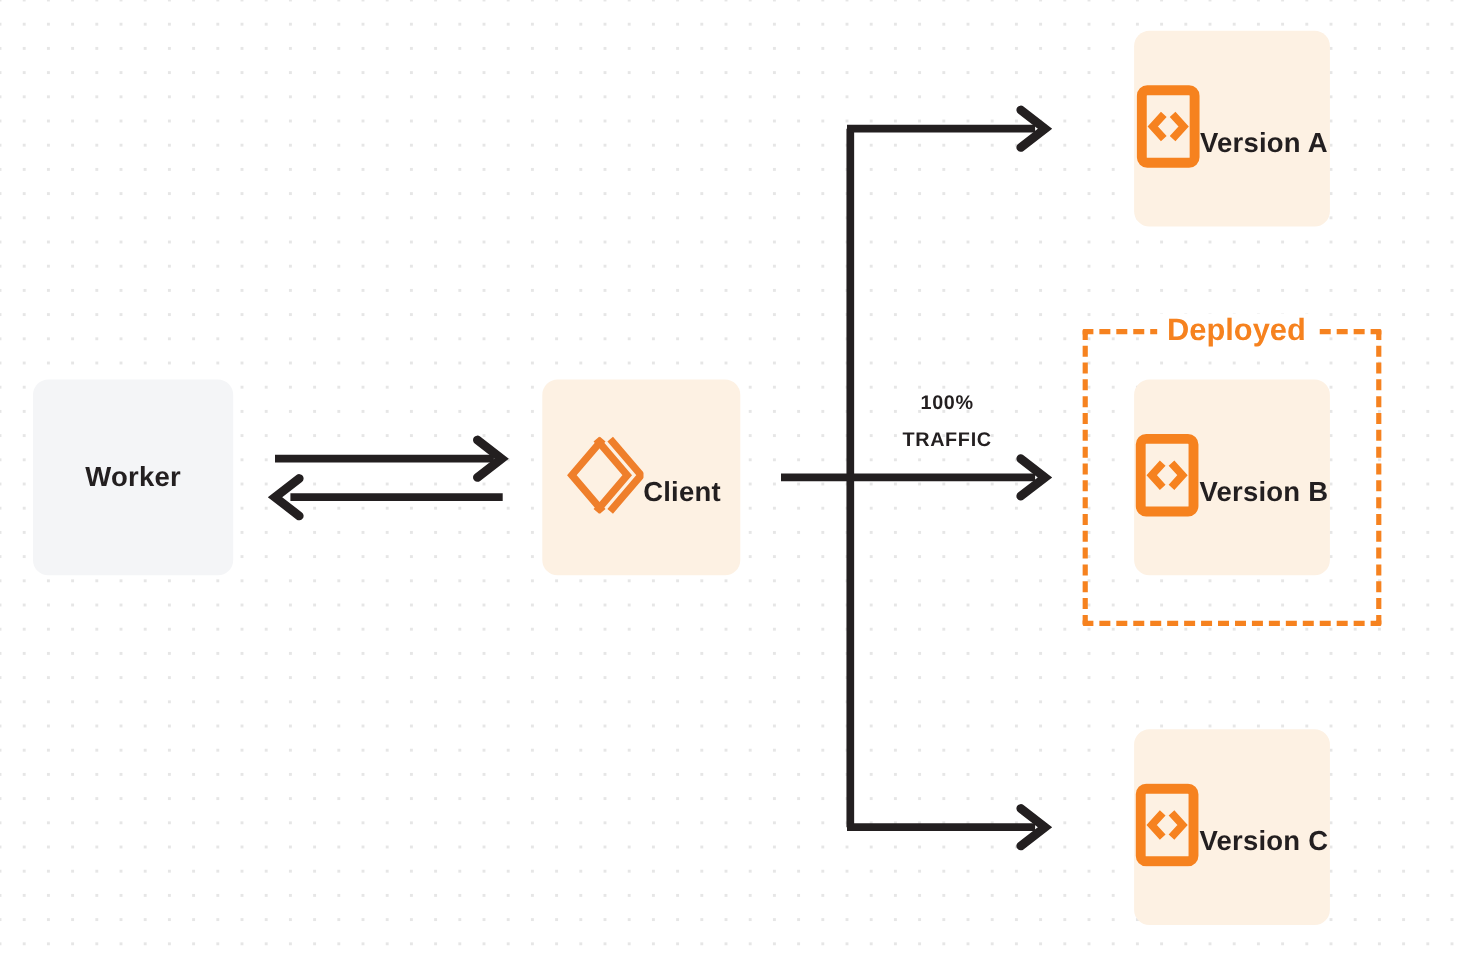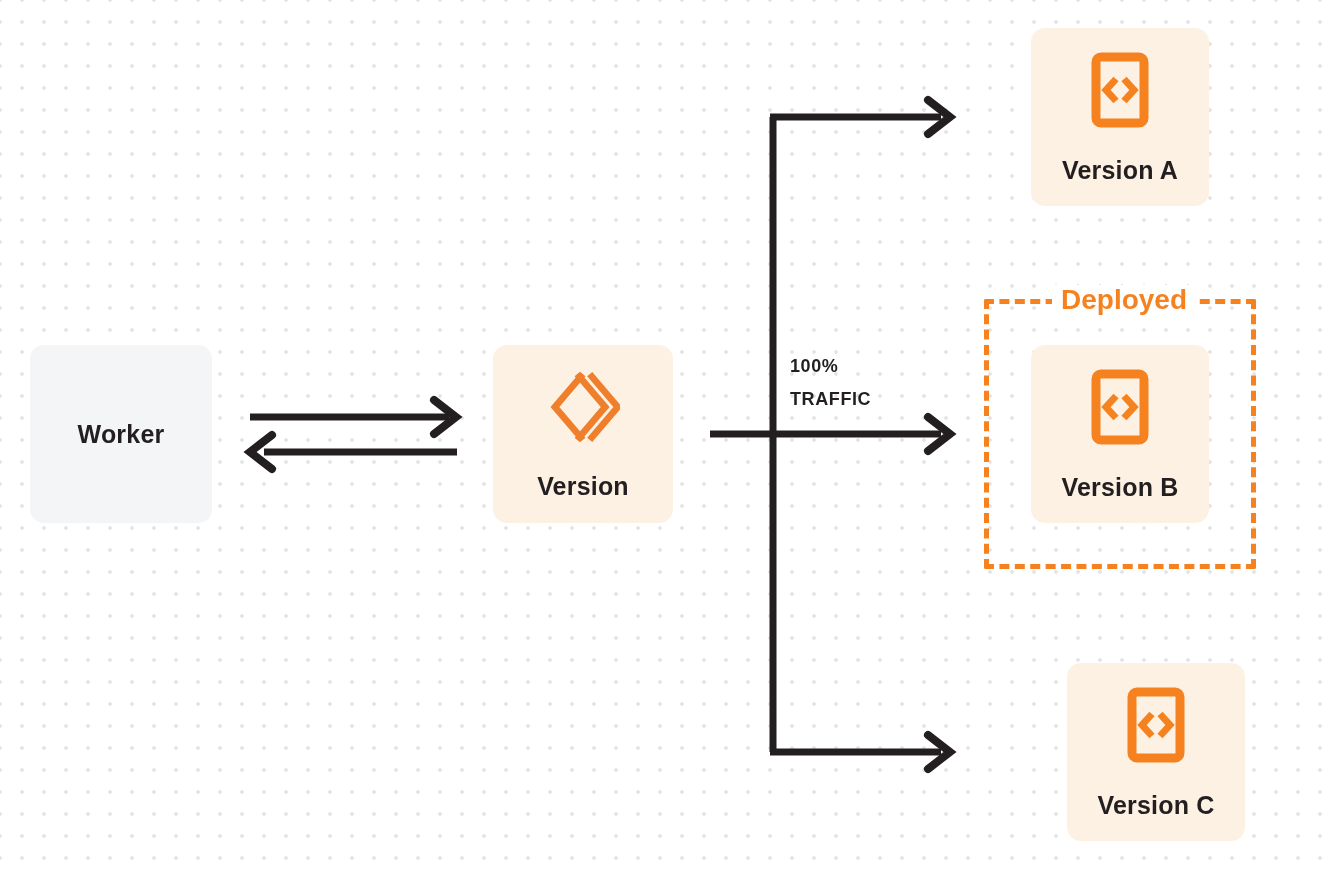--- a/index.html
+++ b/index.html
@@ -17,21 +17,20 @@
     background-position: 11px 11px;
     overflow: hidden;
     font-family: "Liberation Sans", sans-serif;
   }
 
   
   .node {
     position: absolute;
     border-radius: 14px;
     display: flex;
-    flex-direction: column;
     align-items: center;
     justify-content: center;
     box-sizing: border-box;
   }
   .node-label {
     font-weight: bold;
     color: #231f20;
     letter-spacing: 0.2px;
     line-height: 1;
   }
@@ -58,21 +57,21 @@
   }
 
   .version-node {
     left: 1031px;
     width: 178px;
     height: 178px;
     background: #fdf1e3;
   }
   #version-a-node { top: 28px; }
   #version-b-node { top: 345px; }
-  #version-c-node { top: 663px; margin-left: 36px; }
+  #version-c-node { top: 663px; }
   .version-node .node-label {
     font-size: 25px;
     margin-top: 26px;
   }
 
   
   #deployed-frame {
     position: absolute;
     left: 984px;
     top: 299px;
@@ -94,21 +93,21 @@
     line-height: 30px;
     white-space: nowrap;
   }
 
   
   #traffic-label {
     position: absolute;
     left: 790px;
     top: 350px;
     width: 142px;
-    text-align: left;
+    text-align: center;
     color: #231f20;
     font-size: 18px;
     font-weight: bold;
     line-height: 33px;
     letter-spacing: 0.6px;
   }
   #traffic-label div { white-space: nowrap; }
 
   
   #wires {
@@ -170,21 +169,21 @@
     <span>
       <svg width="74" height="74" viewBox="0 0 100 100" xmlns="http://www.w3.org/2000/svg">
 
         <polyline points="47,9 12,50 47,91" fill="none" stroke="#ef7f2b" stroke-width="9" stroke-linecap="square" stroke-linejoin="miter"></polyline>
 
         <polyline points="45,9 80,50 45,91" fill="none" stroke="#ef7f2b" stroke-width="9" stroke-linecap="square" stroke-linejoin="miter"></polyline>
 
         <polyline points="62,9 97,50 62,91" fill="none" stroke="#ef7f2b" stroke-width="9" stroke-linecap="square" stroke-linejoin="miter"></polyline>
       </svg>
     </span>
-    <span class="node-label">Version</span>
+    <span class="node-label">Client</span>
   </div>
 
   <div id="deployed-frame"></div>
   <div id="deployed-label">Deployed</div>
 
   <div class="node version-node" id="version-a-node">
     <span>
       <svg width="58" height="76" viewBox="0 0 58 76" xmlns="http://www.w3.org/2000/svg">
         <rect x="5" y="5" width="48" height="66" rx="5" ry="5" fill="none" stroke="#f6821f" stroke-width="9"></rect>
         <polyline points="25,27 15,38 25,49" fill="none" stroke="#f6821f" stroke-width="7" stroke-linecap="butt" stroke-linejoin="miter"></polyline>

